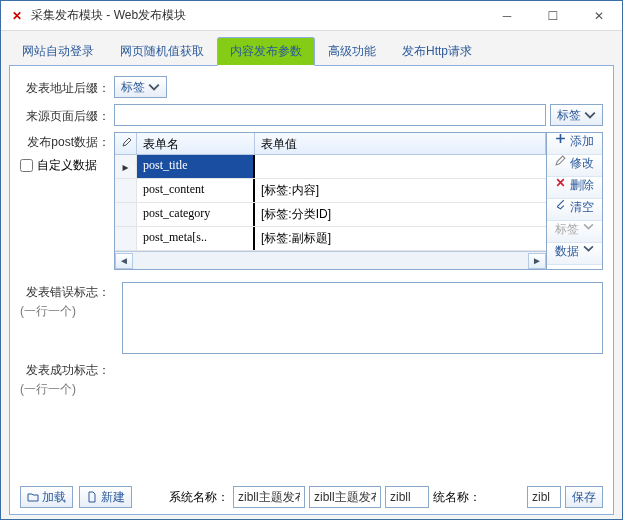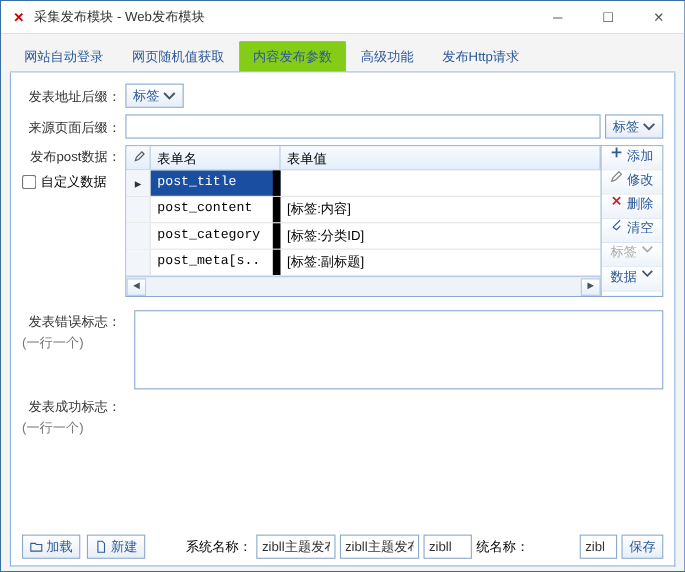--- a/index.html
+++ b/index.html
@@ -27,21 +27,21 @@
 .grid-wrap{flex:1;display:flex;border:1px solid #8aa8cc}
 .grid{flex:1;display:flex;flex-direction:column;min-width:0}
 .ghead{display:flex;background:linear-gradient(#f7fbff,#e4eefb);border-bottom:1px solid #b6c9e3;height:22px}
 .gcell{padding:3px 6px;border-right:1px solid #b6c9e3}
 .gh-sel{width:22px}
 .gh-name{width:118px}
 .gh-val{flex:1}
 .gbody{flex:1;background:#fff;min-height:96px}
 .grow{display:flex;height:24px;border-bottom:1px solid #e4e4e4}
 .gsel{width:22px;border-right:1px solid #e4e4e4;background:#f2f6fb;display:flex;align-items:center;justify-content:center;color:#333}
-.gname{width:118px;border-right:7px solid #000000;padding:3px 6px;font-family:Liberation Mono, monospace}
+.gname{width:118px;border-right:2px solid #000000;padding:3px 6px;font-family:Liberation Serif, serif}
 .gval{flex:1;padding:3px 6px}
 .grow.sel .gname{background:#1a4ea0;color:#fff}
 .gscroll{height:18px;background:#eef3fa;border-top:1px solid #b6c9e3;display:flex;align-items:center}
 .gscroll .arrow{width:18px;height:16px;border:1px solid #b6c9e3;background:linear-gradient(#fff,#e4eefb);display:flex;align-items:center;justify-content:center;font-size:10px;color:#456}
 .gscroll .track{flex:1;height:16px;background:#eef3fa}
 .side{width:56px;border-left:1px solid #8aa8cc;display:flex;flex-direction:column}
 .sbtn{height:22px;border-bottom:1px solid #dbe6f4;display:flex;align-items:flex-start;justify-content:center;gap:4px;background:linear-gradient(#fff,#eef3fa);color:#2c5a9a;cursor:pointer}
 .sbtn.disabled{color:#aaa}
 .sbtn svg{width:11px;height:11px}
 textarea.multi{flex:1;width:100%;height:72px;border:1px solid #8aa8cc;resize:none;padding:4px;background:#fff;outline:none;color:#333}

